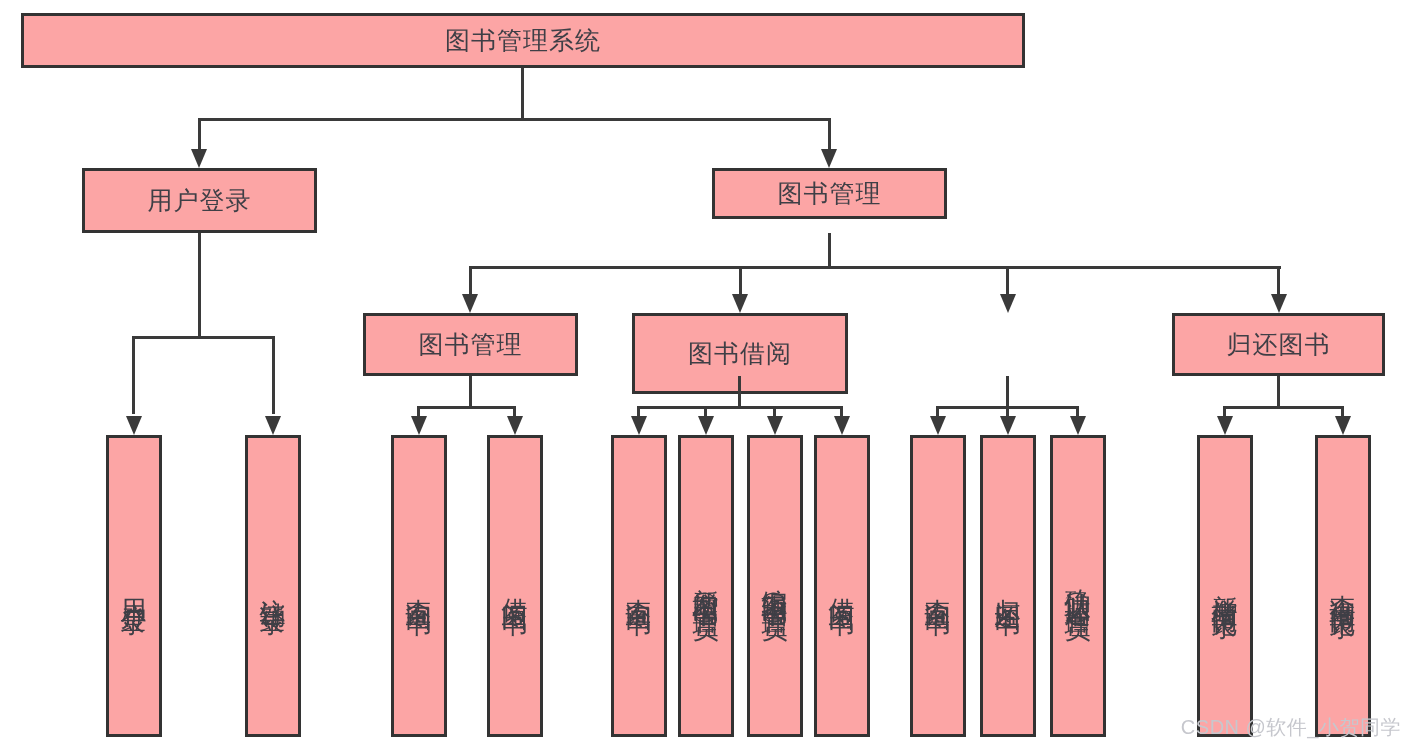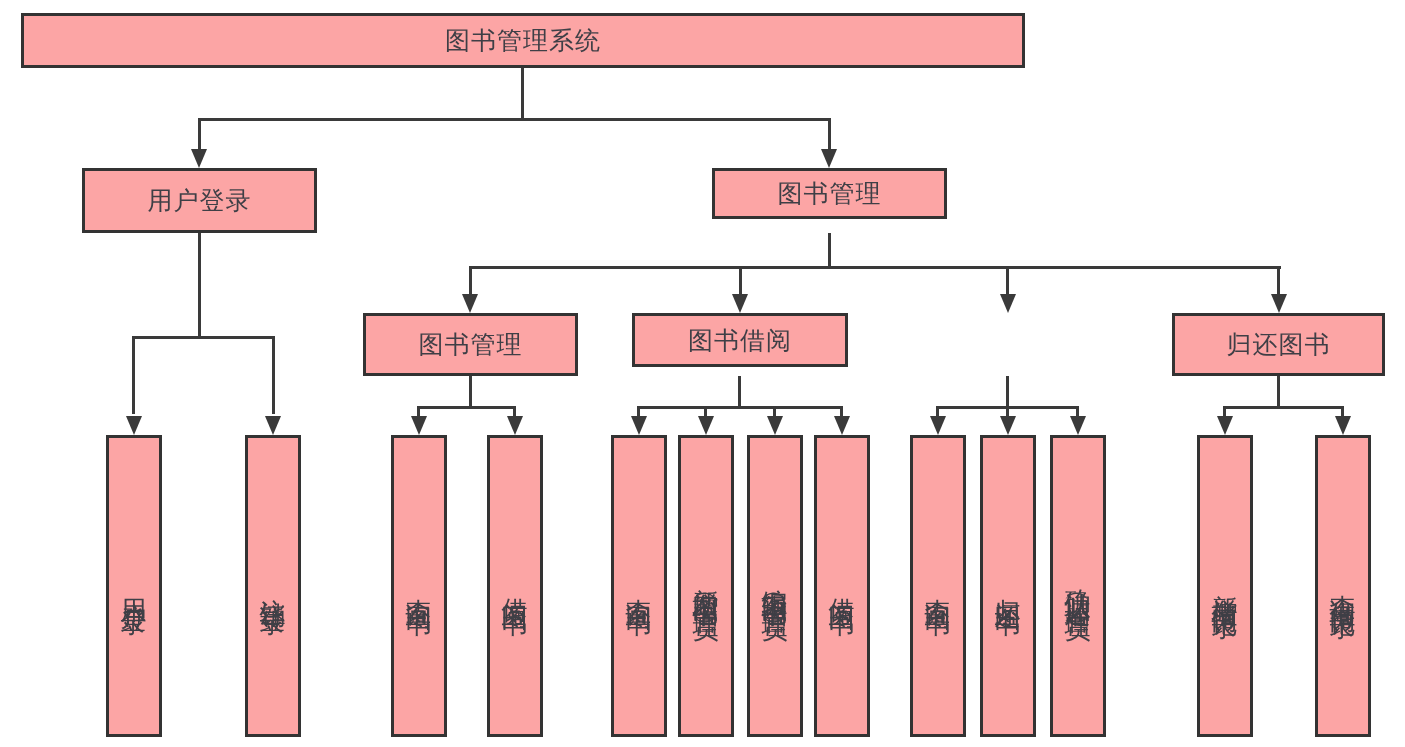--- a/index.html
+++ b/index.html
@@ -54,21 +54,21 @@
 <body>
 
 <div id="canvas">
 
   <div class="box" style="left:21px;top:13px;width:1004px;height:55px;">图书管理系统</div>
 
   <div class="box" style="left:82px;top:168px;width:235px;height:65px;">用户登录</div>
   <div class="box" style="left:712px;top:168px;width:235px;height:51px;">图书管理</div>
 
   <div class="box" style="left:363px;top:313px;width:215px;height:63px;">图书管理</div>
-  <div class="box" style="left:632px;top:313px;width:216px;height:54px;">图书借阅</div>
+  <div class="box" style="left:632px;top:313px;width:216px;height:81px;">图书借阅</div>
   <div class="box" style="left:1172px;top:313px;width:213px;height:63px;">归还图书</div>
 
   <div class="box leaf" style="left:106px;top:435px;width:56px;height:302px;">用户登录</div>
   <div class="box leaf" style="left:245px;top:435px;width:56px;height:302px;">注销登录</div>
 
   <div class="box leaf" style="left:391px;top:435px;width:56px;height:302px;">查询图书</div>
   <div class="box leaf" style="left:487px;top:435px;width:56px;height:302px;">借阅图书</div>
 
   <div class="box leaf" style="left:611px;top:435px;width:56px;height:302px;">查询图书</div>
   <div class="box leaf" style="left:678px;top:435px;width:56px;height:302px;">新增图书（管理员）</div>
@@ -134,14 +134,15 @@
   <i class="ar" style="left:1000px;top:416px;"></i>
   <i class="ar" style="left:1070px;top:416px;"></i>
 
   <i class="ln" style="left:1277px;top:376px;width:3px;height:30px;"></i>
   <i class="ln" style="left:1223px;top:406px;width:121px;height:3px;"></i>
   <i class="ln" style="left:1223px;top:409px;width:3px;height:8px;"></i>
   <i class="ln" style="left:1341px;top:409px;width:3px;height:8px;"></i>
   <i class="ar" style="left:1217px;top:416px;"></i>
   <i class="ar" style="left:1335px;top:416px;"></i>
 
+  <div class="watermark">CSDN @软件_小贺同学</div>
 
 </div>
 
 </body></html>

